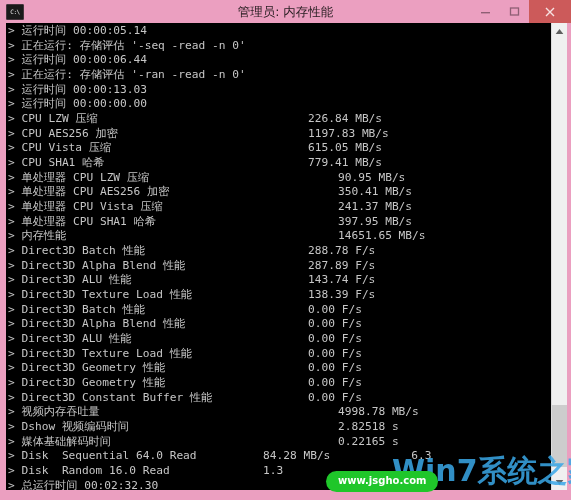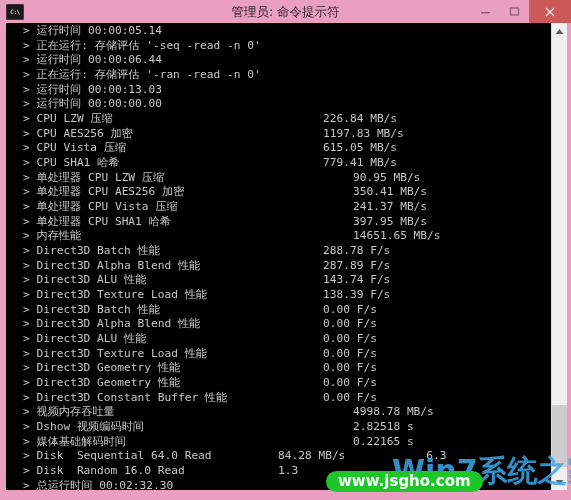--- a/index.html
+++ b/index.html
@@ -97,21 +97,21 @@
     left: 2px;
     top: 1px;
     width: 536px;
     color: #c6c6c6;
     font-family: "DejaVu Sans Mono", "Liberation Mono", monospace;
     font-size: 11.2px;
     line-height: 14.68px;
     white-space: pre;
     letter-spacing: 0px;
   }
-  .row { height: 14.68px; position: relative; margin-left: 15px; }
+  .row { height: 14.68px; position: relative; }
   .lbl { position: absolute; left: 0; top: 0; }
   .val { position: absolute; top: 0; text-align: center; }
 
   
   #scrollbar {
     position: absolute;
     left: 551px;
     top: 23px;
     width: 16px;
     height: 467px;
@@ -165,21 +165,21 @@
   }
   #wm-badge {
     position: absolute;
     left: 14px; top: 39px;
     background: #1fc62a;
     border-radius: 11px;
     padding: 1px 12px 2px 12px;
     color: #ffffff;
     font-family: "DejaVu Sans", "Liberation Sans", sans-serif;
     font-weight: bold;
-    font-size: 15px;
+    font-size: 10px;
     line-height: 18px;
     white-space: nowrap;
   }
   #wm-blue {
     position: absolute;
     left: 80px; top: 22px;
     font-family: "DejaVu Sans", "Liberation Sans", sans-serif;
     font-weight: bold;
     font-size: 30px;
     line-height: 34px;
@@ -188,21 +188,21 @@
     white-space: nowrap;
   }
 </style>
 </head>
 <body>
 
 <div id="window">
 
   <div id="titlebar">
     <div id="sysicon">C:\</div>
-    <div id="title-text">管理员: 命令提示符</div>
+    <div id="title-text">管理员: 内存性能</div>
     <div id="winbtns">
       <div class="winbtn" id="btn-min">
         <svg width="11" height="11" viewBox="0 0 11 11" aria-hidden="true">
           <rect x="1" y="6" width="9" height="1.4" fill="#8e5f74"></rect>
         </svg>
       </div>
       <div class="winbtn" id="btn-max">
         <svg width="11" height="11" viewBox="0 0 11 11" aria-hidden="true">
           <rect x="1.5" y="2" width="8" height="7" fill="none" stroke="#8e5f74" stroke-width="1.3"></rect>
         </svg>

